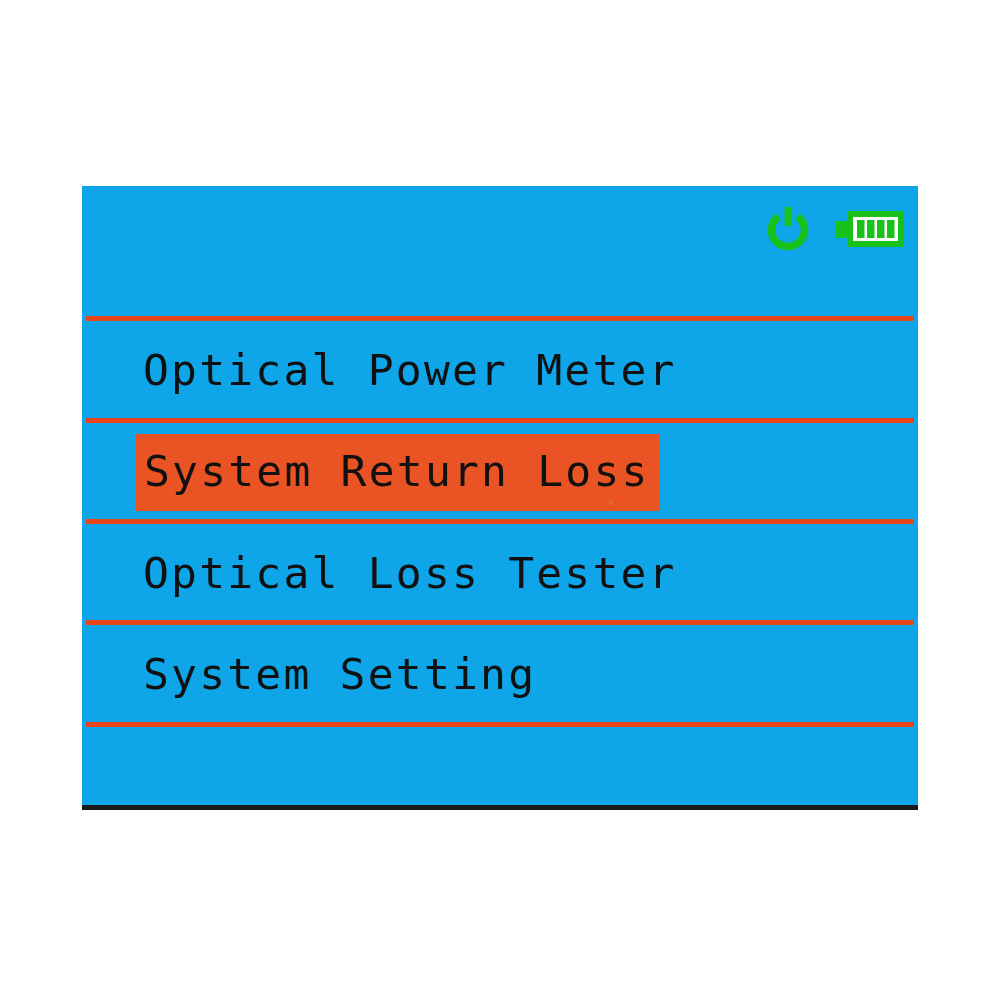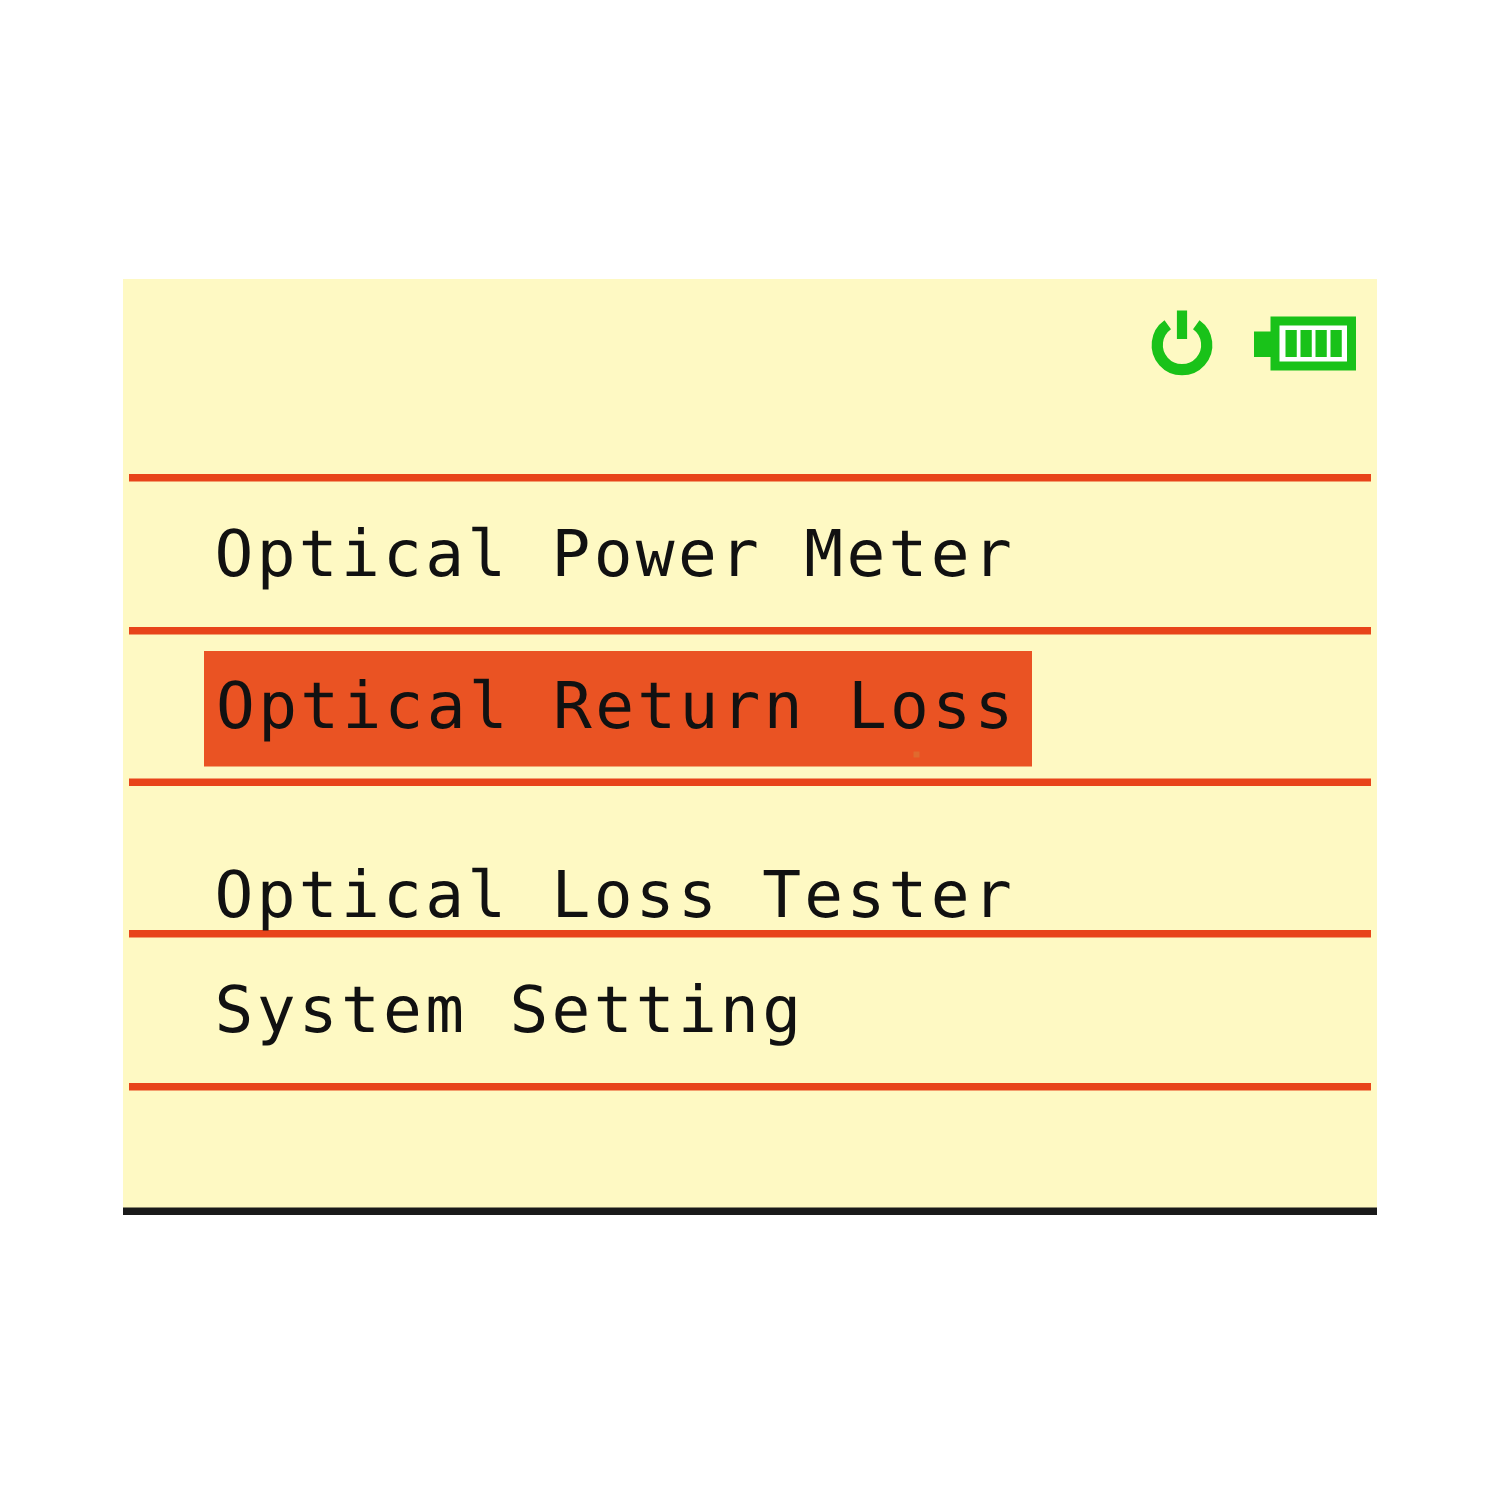--- a/index.html
+++ b/index.html
@@ -16,21 +16,21 @@
     font-family: "DejaVu Sans Mono", "Liberation Mono", monospace;
   }
 
   
   #device-panel {
     position: absolute;
     left: 82px;
     top: 186px;
     width: 836px;
     height: 622px;
-    background: #fef9c3;
+    background: #0ea5e9;
     box-sizing: border-box;
   }
 
   
   #bottom-bezel {
     position: absolute;
     left: 82px;
     top: 805px;
     width: 836px;
     height: 5px;
@@ -137,24 +137,24 @@
     <div class="rule" style="top:232px;"></div>
     <div class="rule" style="top:333px;"></div>
     <div class="rule" style="top:434px;"></div>
     <div class="rule" style="top:536px;"></div>
 
     <div class="menu-row" style="top:136px;">
       <span class="menu-label">Optical Power Meter</span>
     </div>
 
     <div class="menu-row selected" style="top:238px;">
-      <span class="menu-label">Optical Return Loss</span>
+      <span class="menu-label">System Return Loss</span>
     </div>
 
-    <div class="menu-row" style="top:339px;margin-top:24px;">
+    <div class="menu-row" style="top:339px;">
       <span class="menu-label">Optical Loss Tester</span>
     </div>
 
     <div class="menu-row" style="top:440px;border-radius:32px;">
       <span class="menu-label">System Setting</span>
     </div>
 
   </div>
 
   <div id="artifact-dot"></div>

